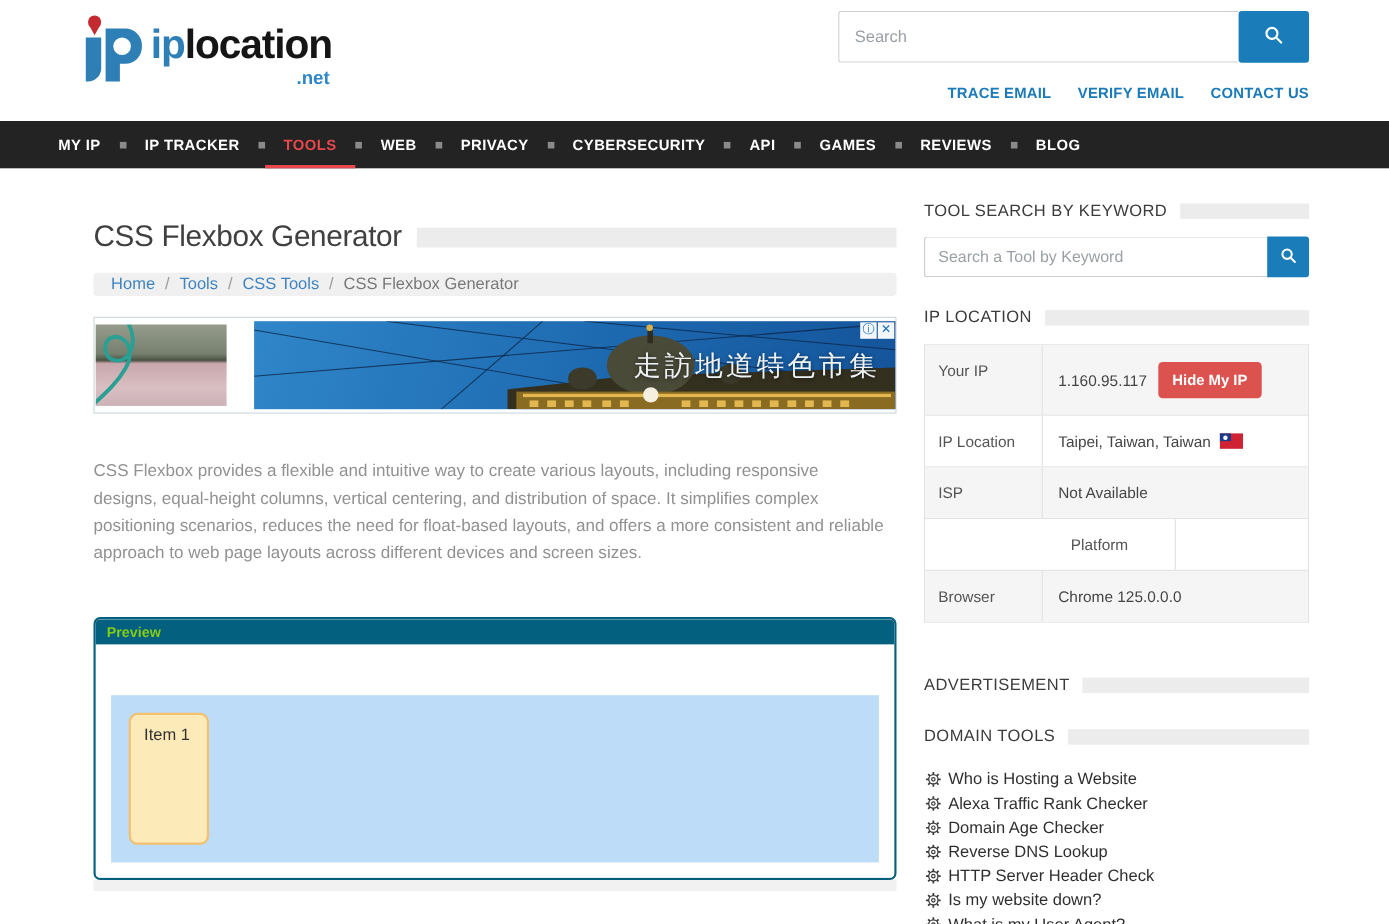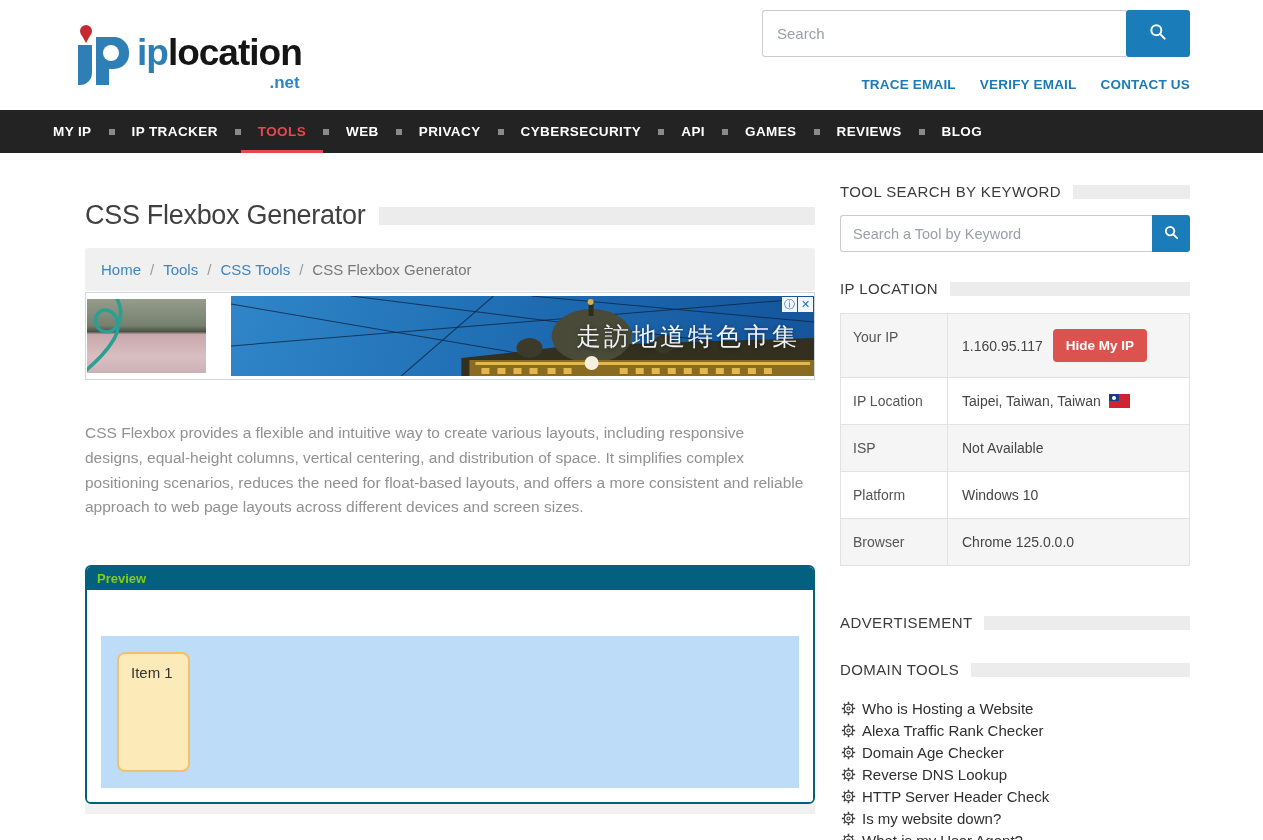--- a/index.html
+++ b/index.html
@@ -2,21 +2,21 @@
 <html><head>
 <meta charset="utf-8">
 <style>
   * { box-sizing: border-box; margin: 0; padding: 0; }
   html,body { width:1263px; height:840px; overflow:hidden; background:#fff;
     font-family:"Liberation Sans", sans-serif; }
   .page { width:1263px; height:840px; position:relative; background:#fff; }
 
   
   .site-header { height:110px; position:relative; background:#fff; }
-  .logo { position:absolute; left:75px; top:20px; display:flex; align-items:center; cursor:pointer; }
+  .logo { position:absolute; left:75px; top:8px; display:flex; align-items:flex-end; cursor:pointer; }
   .logo-mark { margin-right:4px; }
   .logo-word { display:flex; flex-direction:column; margin-top:14px; }
   .logo-line { font-size:37px; font-weight:bold; letter-spacing:-1px; line-height:1; }
   .logo-ip { color:#2e7fb5; }
   .logo-loc { color:#151515; }
   .logo-tld { color:#2e86c8; font-size:17px; font-weight:bold; text-align:right; margin-top:2px; padding-right:2px; }
 
   .header-right { position:absolute; right:73px; top:10px; width:428px; }
   .search-form { display:flex; height:47px; }
   .search-input { flex:1; border:1px solid #ccc; border-right:none; border-radius:3px 0 0 3px;
@@ -38,22 +38,22 @@
   
   .content { display:flex; padding:0 73px 0 85px; }
   .left-col { width:730px; padding-top:47px; }
   .sidebar { width:350px; margin-left:25px; padding-top:30px; }
 
   
   .title-row { display:flex; align-items:center; margin-bottom:17px; }
   .page-title { font-size:27px; font-weight:normal; color:#404040; letter-spacing:-.3px; white-space:nowrap; }
   .title-bar { flex:1; height:18px; background:#ececec; margin-left:14px; }
 
-  .breadcrumb { background:#f0f0f0; border-radius:3px; padding:13px 16px; font-size:15px;
-    display:flex; align-items:center; gap:9px; margin-bottom:1px; }
+  .breadcrumb { background:#f0f0f0; border-radius:3px; padding:2px 16px; font-size:15px;
+    display:flex; align-items:center; gap:9px; margin-bottom:19px; }
   .breadcrumb a { color:#3e84c1; text-decoration:none; cursor:pointer; }
   .crumb-sep { color:#9a9a9a; }
   .crumb-current { color:#787878; }
 
   .ad-banner { height:88px; border:1px solid #cdd6db; display:flex; align-items:center;
     position:relative; margin-bottom:41px; background:#fff; cursor:pointer; }
   .ad-left { width:119px; height:74px; margin-left:1px; position:relative; overflow:hidden; flex-shrink:0;
     background:linear-gradient(180deg,#969c8c 0%,#76806e 36%,#4a5244 44%,#c9a7ad 48%,#d9bfc2 78%,#ccb2b7 100%); }
   .ad-right { flex:1; height:80px; margin-left:25px; position:relative; overflow:hidden;
     background:linear-gradient(105deg,#2f86c8 0%,#1d69b0 55%,#14549a 100%); }
@@ -295,21 +295,20 @@
             <span>Taipei, Taiwan, Taiwan</span>
             <span class="flag-tw"></span>
           </div>
         </div>
         <div class="ip-row">
           <div class="ip-label">ISP</div>
           <div class="ip-value">Not Available</div>
         </div>
         <div class="ip-row">
           <div class="ip-label">Platform</div>
-          <div class="ip-value">Windows 10</div>
         </div>
         <div class="ip-row">
           <div class="ip-label">Browser</div>
           <div class="ip-value">Chrome 125.0.0.0</div>
         </div>
       </div>
 
       <div class="side-heading adv-heading">
         <span class="h-text">ADVERTISEMENT</span>
         <span class="h-bar"></span>

